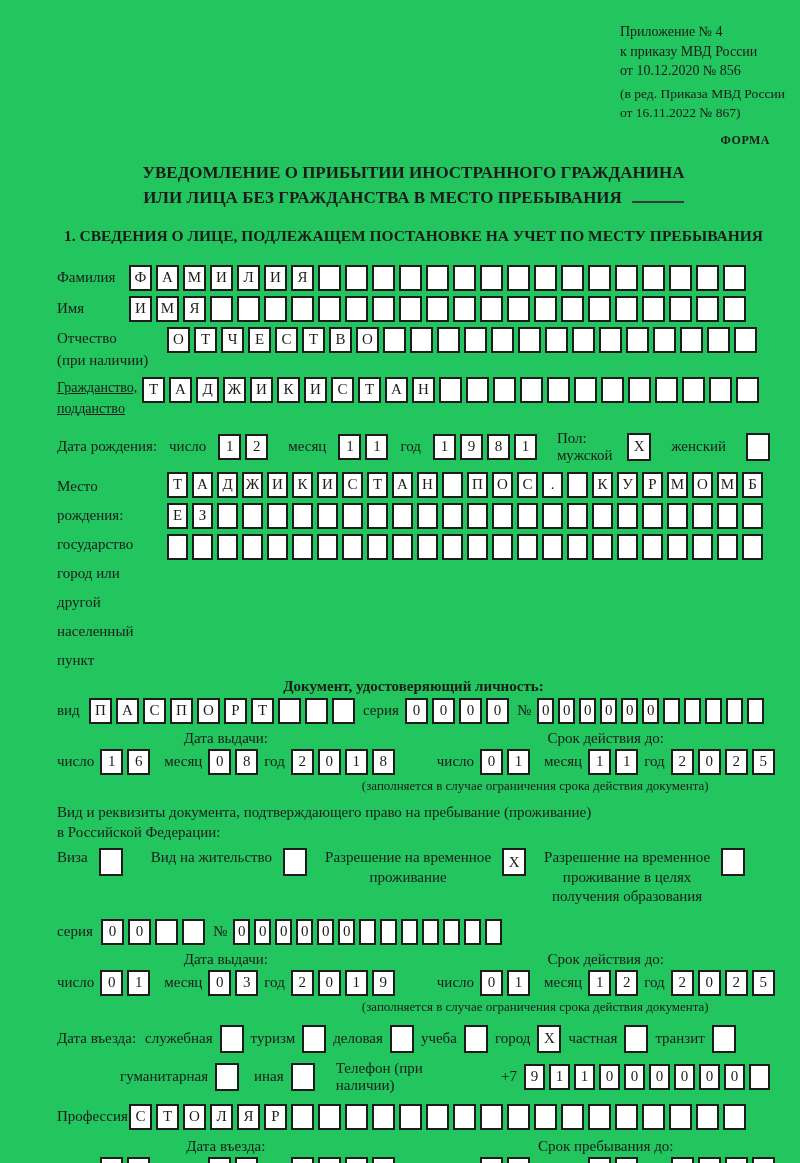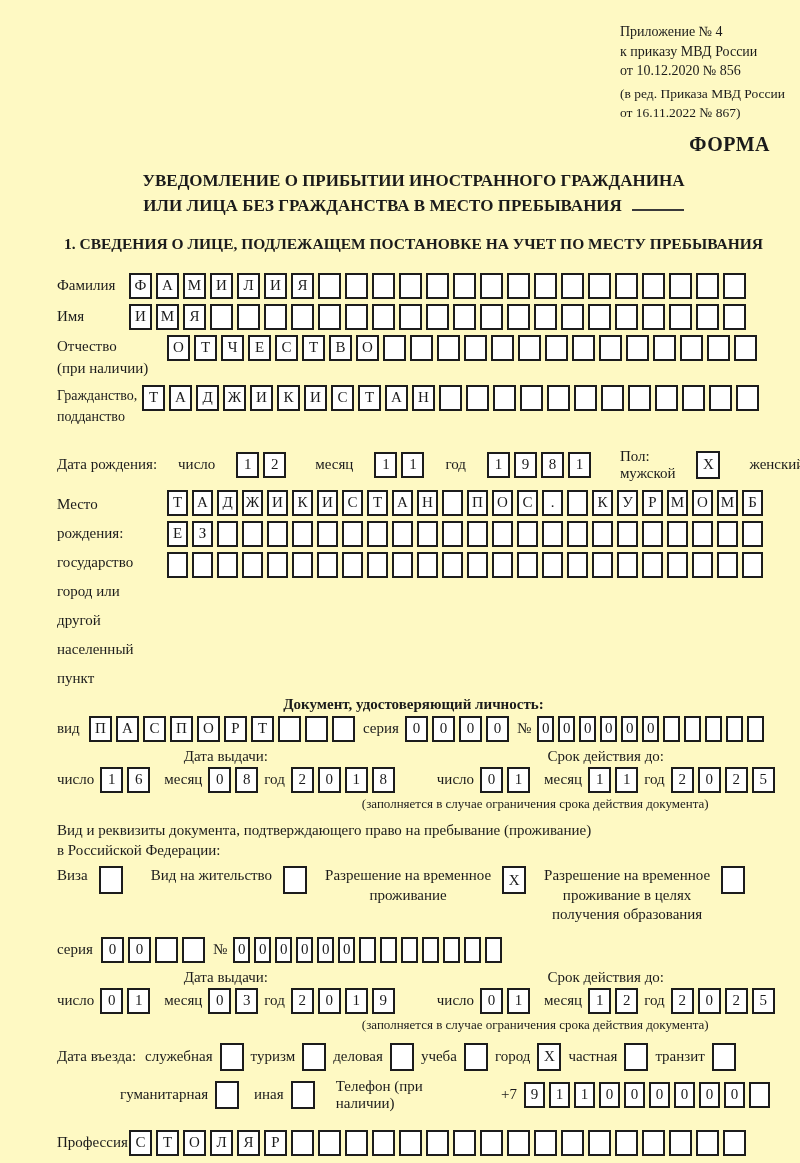--- a/index.html
+++ b/index.html
@@ -1,37 +1,37 @@
 <!DOCTYPE html>
 <html><head>
 <meta charset="utf-8">
 <style>
   html,body{margin:0;padding:0;background:#ffffff;}
   .page{
     position:relative;
     width:800px;height:1163px;box-sizing:border-box;
     padding:22px 30px 10px 57px;
-    background:#fef9c3;color:#1b1b1b;
+    background:#22c55e;color:#1b1b1b;
     font-family:"Liberation Serif","DejaVu Serif",serif;
     font-size:15px;overflow:hidden;
   }
   
   .hdr{margin-left:563px;width:205px;font-size:14px;line-height:1.4;}
   .hdr .amend{margin-top:4px;font-size:13.5px;}
-  .forma{margin-top:10px;text-align:right;font-weight:bold;font-size:20px;letter-spacing:.5px;}
+  .forma{margin-top:10px;text-align:right;font-weight:bold;font-size:12px;letter-spacing:.5px;}
   
   .title{margin-top:12px;text-align:center;font-weight:bold;font-size:17px;line-height:1.5;}
   .blank-line{display:inline-block;width:52px;height:14px;border-bottom:2px solid #3a3a3a;margin-left:10px;}
   .sec-head{margin-top:16px;text-align:center;font-weight:bold;font-size:15.5px;}
   
   .frow{display:flex;align-items:center;margin-top:5px;}
   .frow.top{align-items:flex-start;}
   .lbl{flex-shrink:0;}
   .w72{width:72px;}
-  .w85{width:85px;font-size:14px;line-height:1.5;}
+  .w85{width:85px;font-size:14px;line-height:1.5;text-decoration:underline;}
   .w110{width:110px;line-height:1.5;}
   .lbl-lines span{display:block;}
   
   .cells{display:flex;gap:4px;flex-shrink:0;}
   .cell{
     width:19px;height:22px;border:2px solid #1c1c1c;
     display:inline-flex;align-items:center;justify-content:center;
     font-size:15px;background:#fff;flex-shrink:0;
   }
   .sm .cell{width:13px;}
@@ -204,21 +204,21 @@
         <span class="cell"></span>
         <span class="cell"></span>
         <span class="cell"></span>
         <span class="cell"></span>
         <span class="cell"></span>
         <span class="cell"></span>
         <span class="cell"></span>
       </span>
   </div>
 
-  <div class="frow" style="margin-top:21px;gap:21px;">
+  <div class="frow" style="margin-top:11px;gap:12px;">
     <span class="lbl">Дата рождения:</span>
     <span class="lab">число</span>
     <span class="cells">
         <span class="cell">1</span>
         <span class="cell">2</span>
       </span>
     <span class="lab gap8">месяц</span>
     <span class="cells">
         <span class="cell">1</span>
         <span class="cell">1</span>
@@ -553,21 +553,21 @@
         <span class="cell">0</span>
         <span class="cell">0</span>
         <span class="cell">0</span>
         <span class="cell">0</span>
         <span class="cell">0</span>
         <span class="cell">0</span>
         <span class="cell"></span>
       </span>
   </div>
 
-  <div class="frow" style="margin-top:18px;">
+  <div class="frow" style="margin-top:10px;">
     <span class="lbl w72">Профессия</span>
     <span class="cells">
         <span class="cell">С</span>
         <span class="cell">Т</span>
         <span class="cell">О</span>
         <span class="cell">Л</span>
         <span class="cell">Я</span>
         <span class="cell">Р</span>
         <span class="cell"></span>
         <span class="cell"></span>

